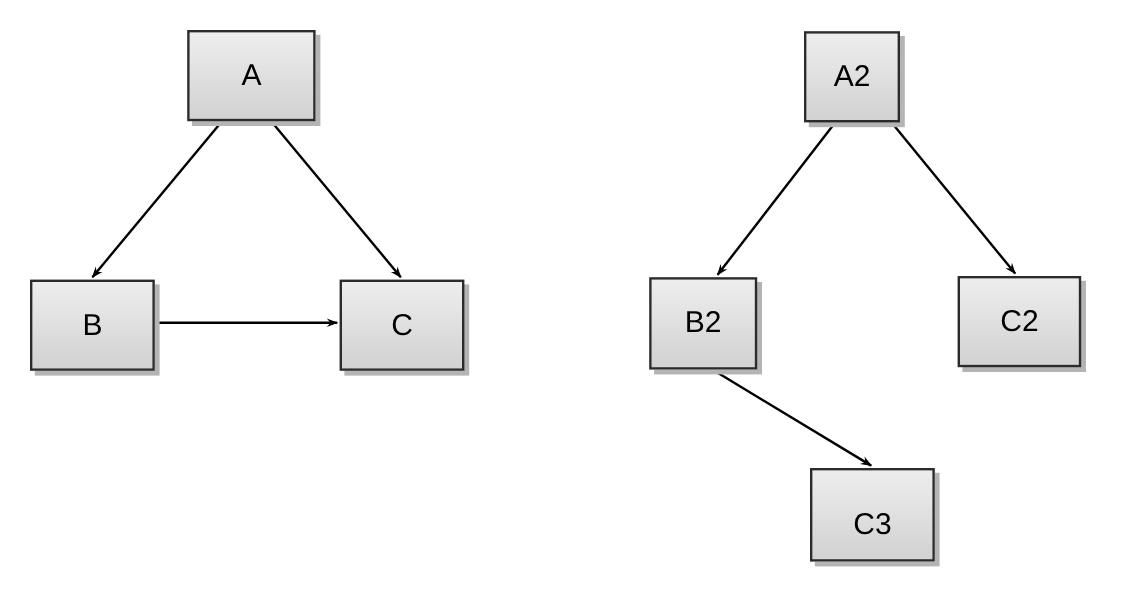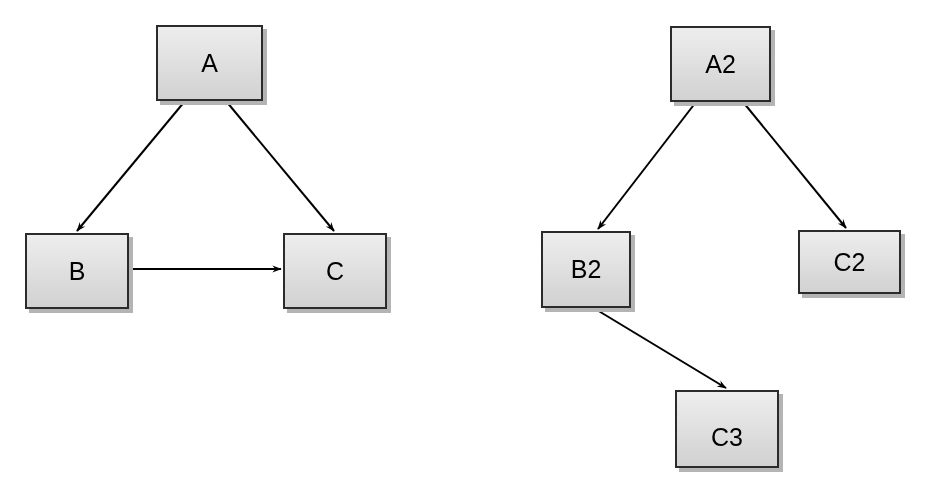--- a/index.html
+++ b/index.html
@@ -69,27 +69,27 @@
   <div id="nodes-group">
       <div class="node" style="left: 156px; top: 25px; width: 107px; height: 76px; border-color: rgb(43, 43, 43); box-shadow: rgb(180, 180, 180) 4px 4px 0px 0px;">
         <span class="node-label" style="color: rgb(0, 0, 0);">A</span>
       </div>
       <div class="node" style="left: 25px; top: 233px; width: 104px; height: 76px; border-color: rgb(43, 43, 43); box-shadow: rgb(180, 180, 180) 4px 4px 0px 0px;">
         <span class="node-label" style="color: rgb(0, 0, 0);">B</span>
       </div>
       <div class="node" style="left: 283px; top: 233px; width: 104px; height: 76px; border-color: rgb(43, 43, 43); box-shadow: rgb(180, 180, 180) 4px 4px 0px 0px;">
         <span class="node-label" style="color: rgb(0, 0, 0);">C</span>
       </div>
-      <div class="node" style="left: 670px; top: 26px; width: 101px; height: 76px; border-color: rgb(43, 43, 43); box-shadow: rgb(180, 180, 180) 4px 4px 0px 0px;">
+      <div class="node" style="left: 670px; top: 26px; width: 80px; height: 76px; border-color: rgb(43, 43, 43); box-shadow: rgb(180, 180, 180) 4px 4px 0px 0px;">
         <span class="node-label" style="color: rgb(0, 0, 0);">A2</span>
       </div>
       <div class="node" style="left: 541px; top: 231px; width: 90px; height: 77px; border-color: rgb(43, 43, 43); box-shadow: rgb(180, 180, 180) 4px 4px 0px 0px;">
         <span class="node-label" style="color: rgb(0, 0, 0);">B2</span>
       </div>
-      <div class="node" style="left: 798px; top: 230px; width: 103px; height: 64px; border-color: rgb(43, 43, 43); box-shadow: rgb(180, 180, 180) 4px 4px 0px 0px;">
+      <div class="node" style="left: 798px; top: 230px; width: 103px; height: 76px; border-color: rgb(43, 43, 43); box-shadow: rgb(180, 180, 180) 4px 4px 0px 0px;">
         <span class="node-label" style="color: rgb(0, 0, 0);">C2</span>
       </div>
       <div class="node" style="left: 675px; top: 390px; width: 104px; height: 78px; border-color: rgb(43, 43, 43); box-shadow: rgb(180, 180, 180) 4px 4px 0px 0px;">
         <span class="node-label" style="color: rgb(0, 0, 0); margin-top: 16px;">C3</span>
       </div>
     </div>
 
 </div>
 
 </body></html>

